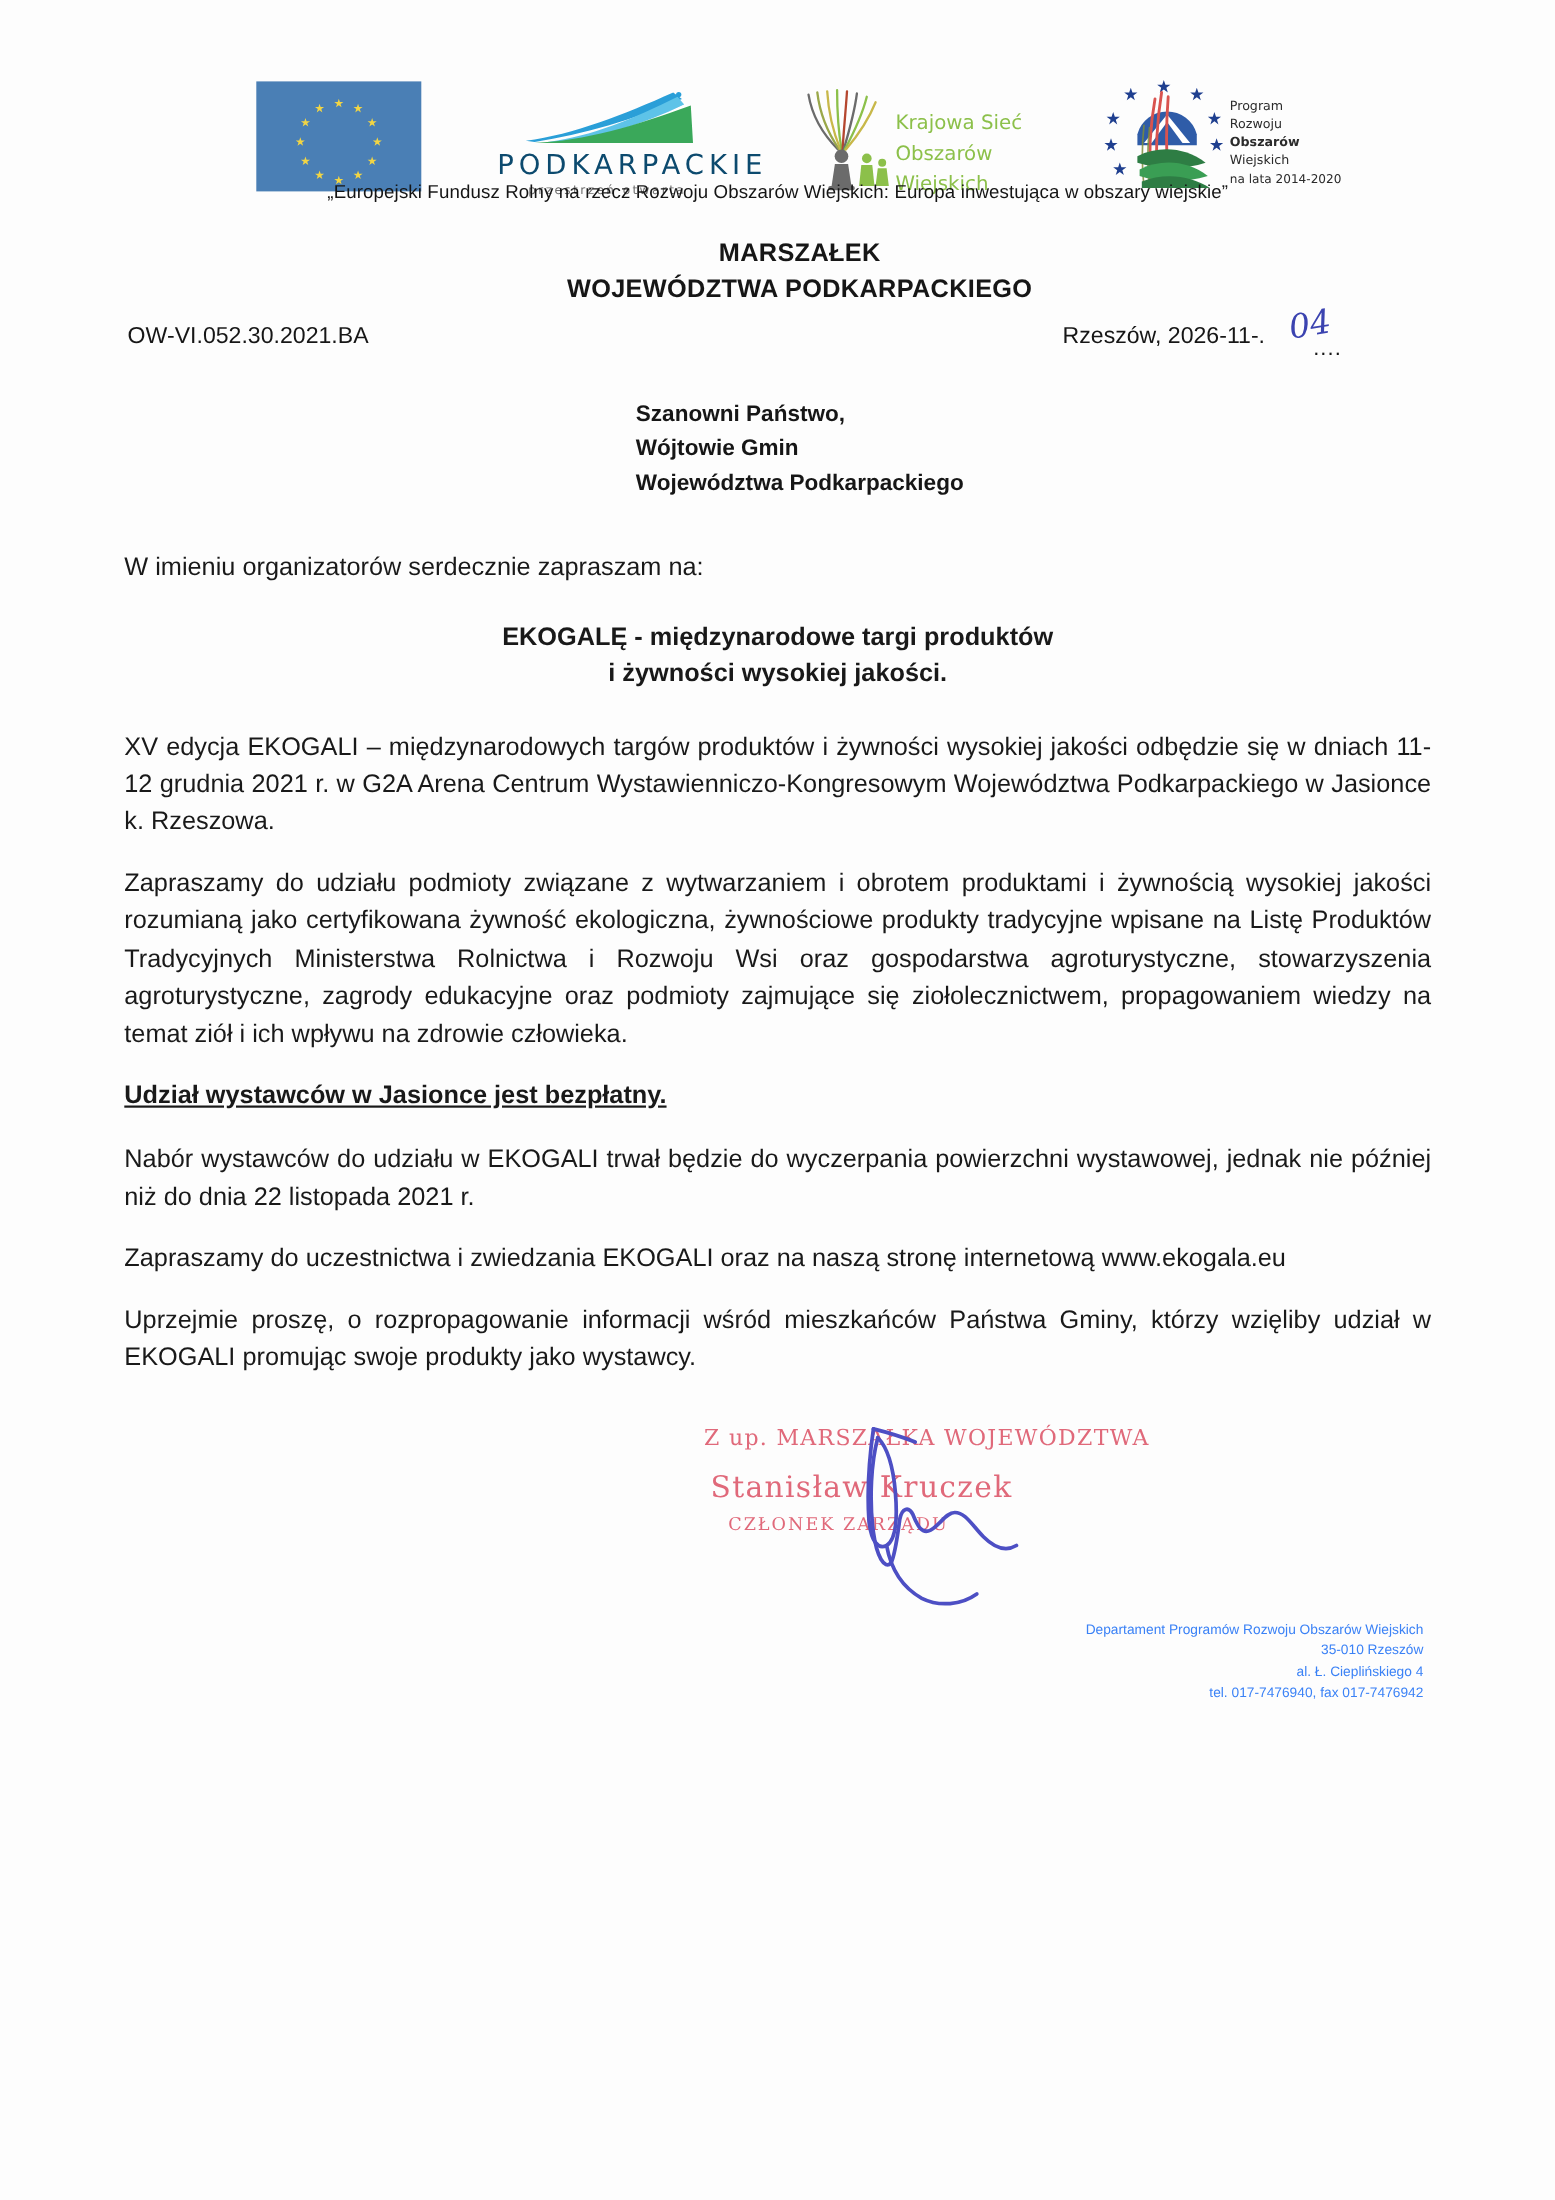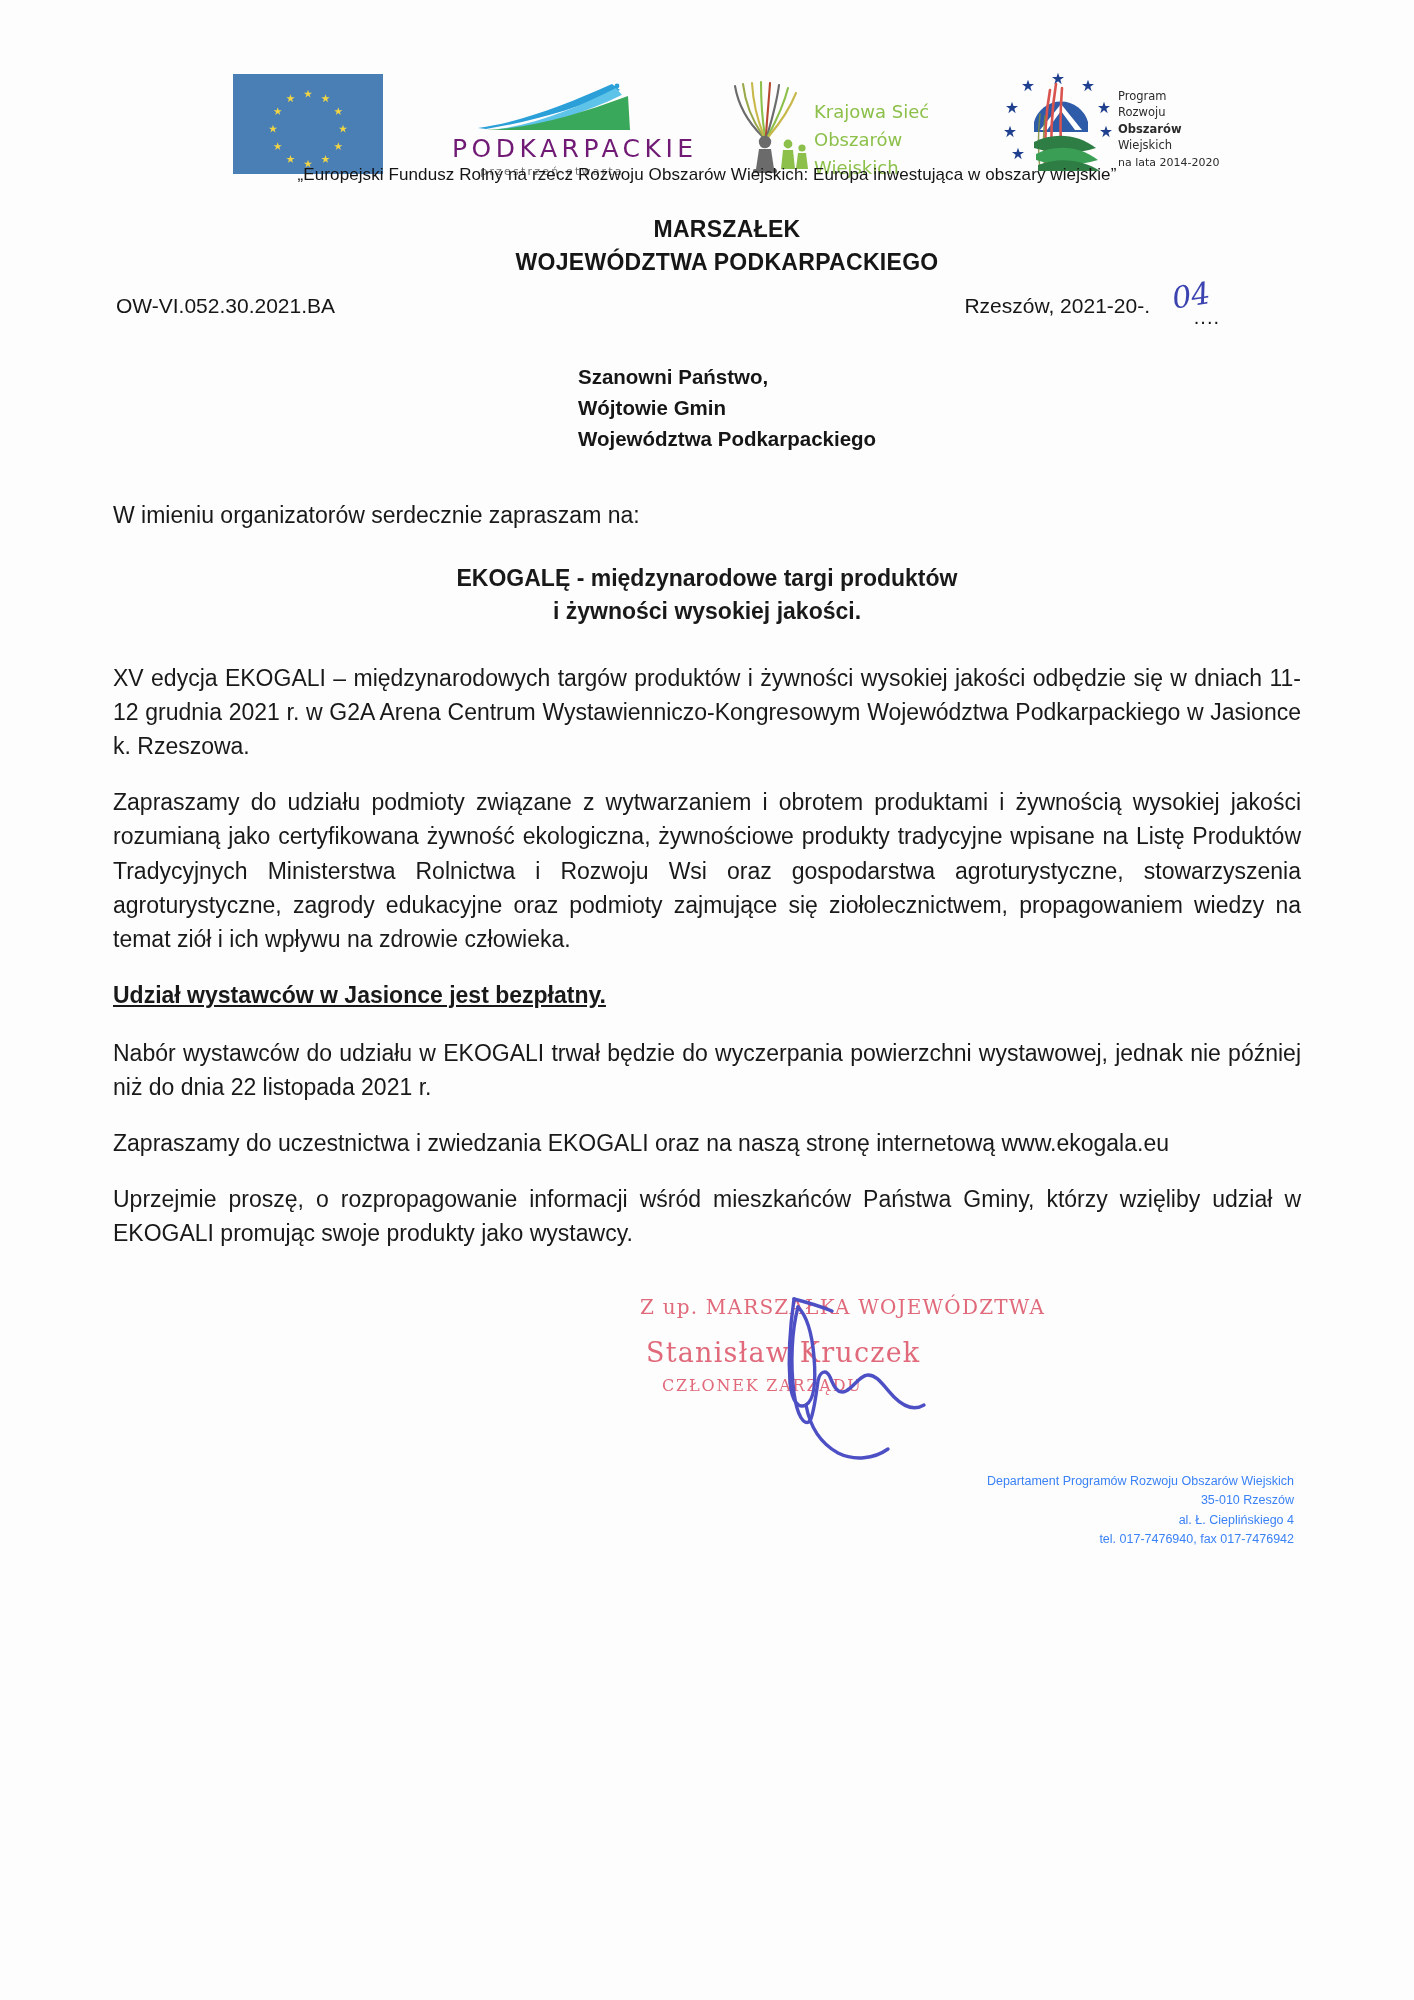--- a/index.html
+++ b/index.html
@@ -53,21 +53,21 @@
   }
   .podk-mark {
     width: 160px;
     height: 48px;
     margin: 0 auto;
   }
   .podk-word {
     font-family: "DejaVu Sans", sans-serif;
     font-size: 25px;
     letter-spacing: 4.5px;
-    color: #701a75;
+    color: #0c4a6e;
     line-height: 1.05;
     margin-top: 2px;
   }
   .podk-sub {
     font-family: "DejaVu Sans", sans-serif;
     font-size: 11px;
     letter-spacing: 2.2px;
     color: #6d6d6d;
     margin-top: 3px;
   }
@@ -399,21 +399,21 @@
 
   <div class="slogan">„Europejski Fundusz Rolny na rzecz Rozwoju Obszarów Wiejskich: Europa inwestująca w obszary wiejskie”</div>
 
   <div class="doc-title">
     <div>MARSZAŁEK</div>
     <div>WOJEWÓDZTWA PODKARPACKIEGO</div>
   </div>
 
   <div class="refline">
     <span class="ref">OW-VI.052.30.2021.BA</span>
-    <span class="date">Rzeszów, 2021-20-.</span>
+    <span class="date">Rzeszów, 2026-11-.</span>
     <span class="hand-dots">....</span>
     <span class="hand-date">04</span>
   </div>
 
   <div class="addressee">
     <div>Szanowni Państwo,</div>
     <div>Wójtowie Gmin</div>
     <div>Województwa Podkarpackiego</div>
   </div>
 

